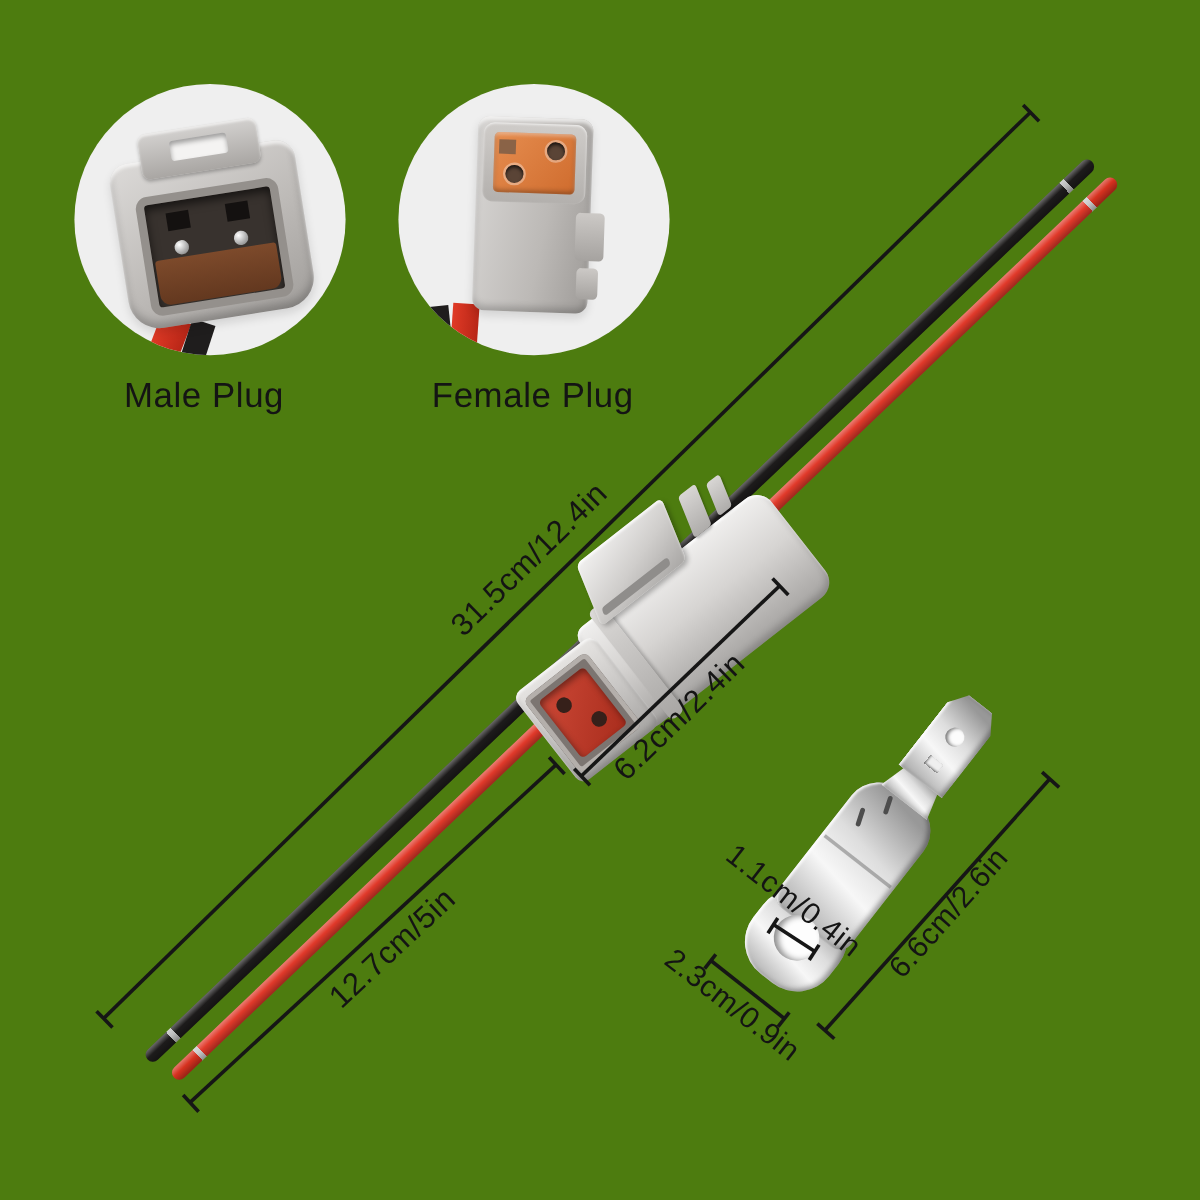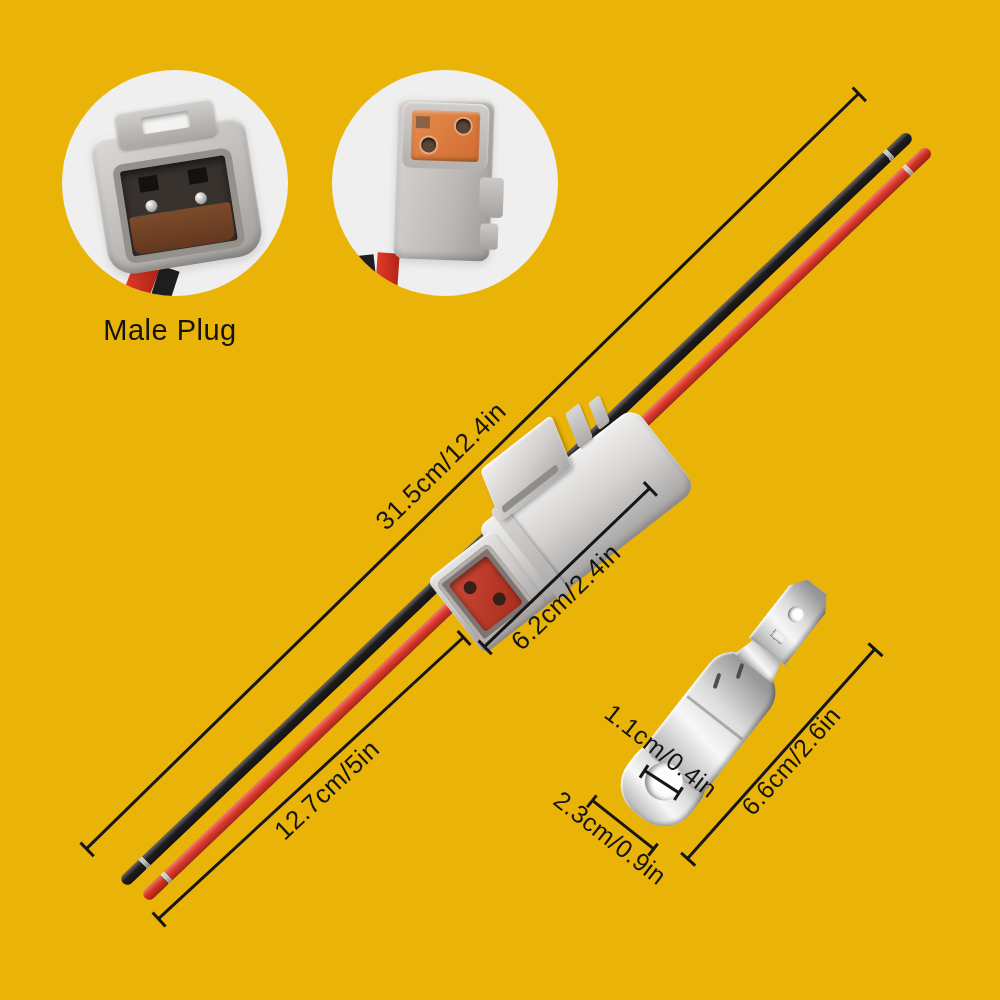--- a/index.html
+++ b/index.html
@@ -1,17 +1,17 @@
 <!DOCTYPE html>
 <html><head>
 <meta charset="utf-8">
 <style>
   html,body { margin:0; padding:0; background:#ffffff; }
   .canvas {
-    position:relative; width:1000px; height:1000px; background:#eab308;
+    position:relative; width:1000px; height:1000px; background:#4d7c0f;
     overflow:hidden; font-family:"Liberation Sans","DejaVu Sans",sans-serif;
     color:#141414;
   }
 
   
   .inset-circle {
     position:absolute; width:226px; height:226px; border-radius:50%;
     background:#efefef; overflow:hidden;
   }
   .inset-male   { left:62px;  top:70px; }
@@ -212,20 +212,21 @@
       <div class="f-latch-tab f-latch-2"></div>
       <div class="f-face">
         <div class="f-orange">
           <div class="f-notch"></div>
           <div class="f-hole f-hole-1"></div>
           <div class="f-hole f-hole-2"></div>
         </div>
       </div>
     </div>
   </div>
+  <div class="inset-label label-female">Female Plug</div>
 
   <div class="wire wire-black"></div>
   <div class="wire wire-red"></div>
 
   <div class="connector">
     <div class="c-rear"></div>
     <div class="c-band"></div>
     <div class="c-latch">
       <div class="c-latch-lip"></div>
     </div>

